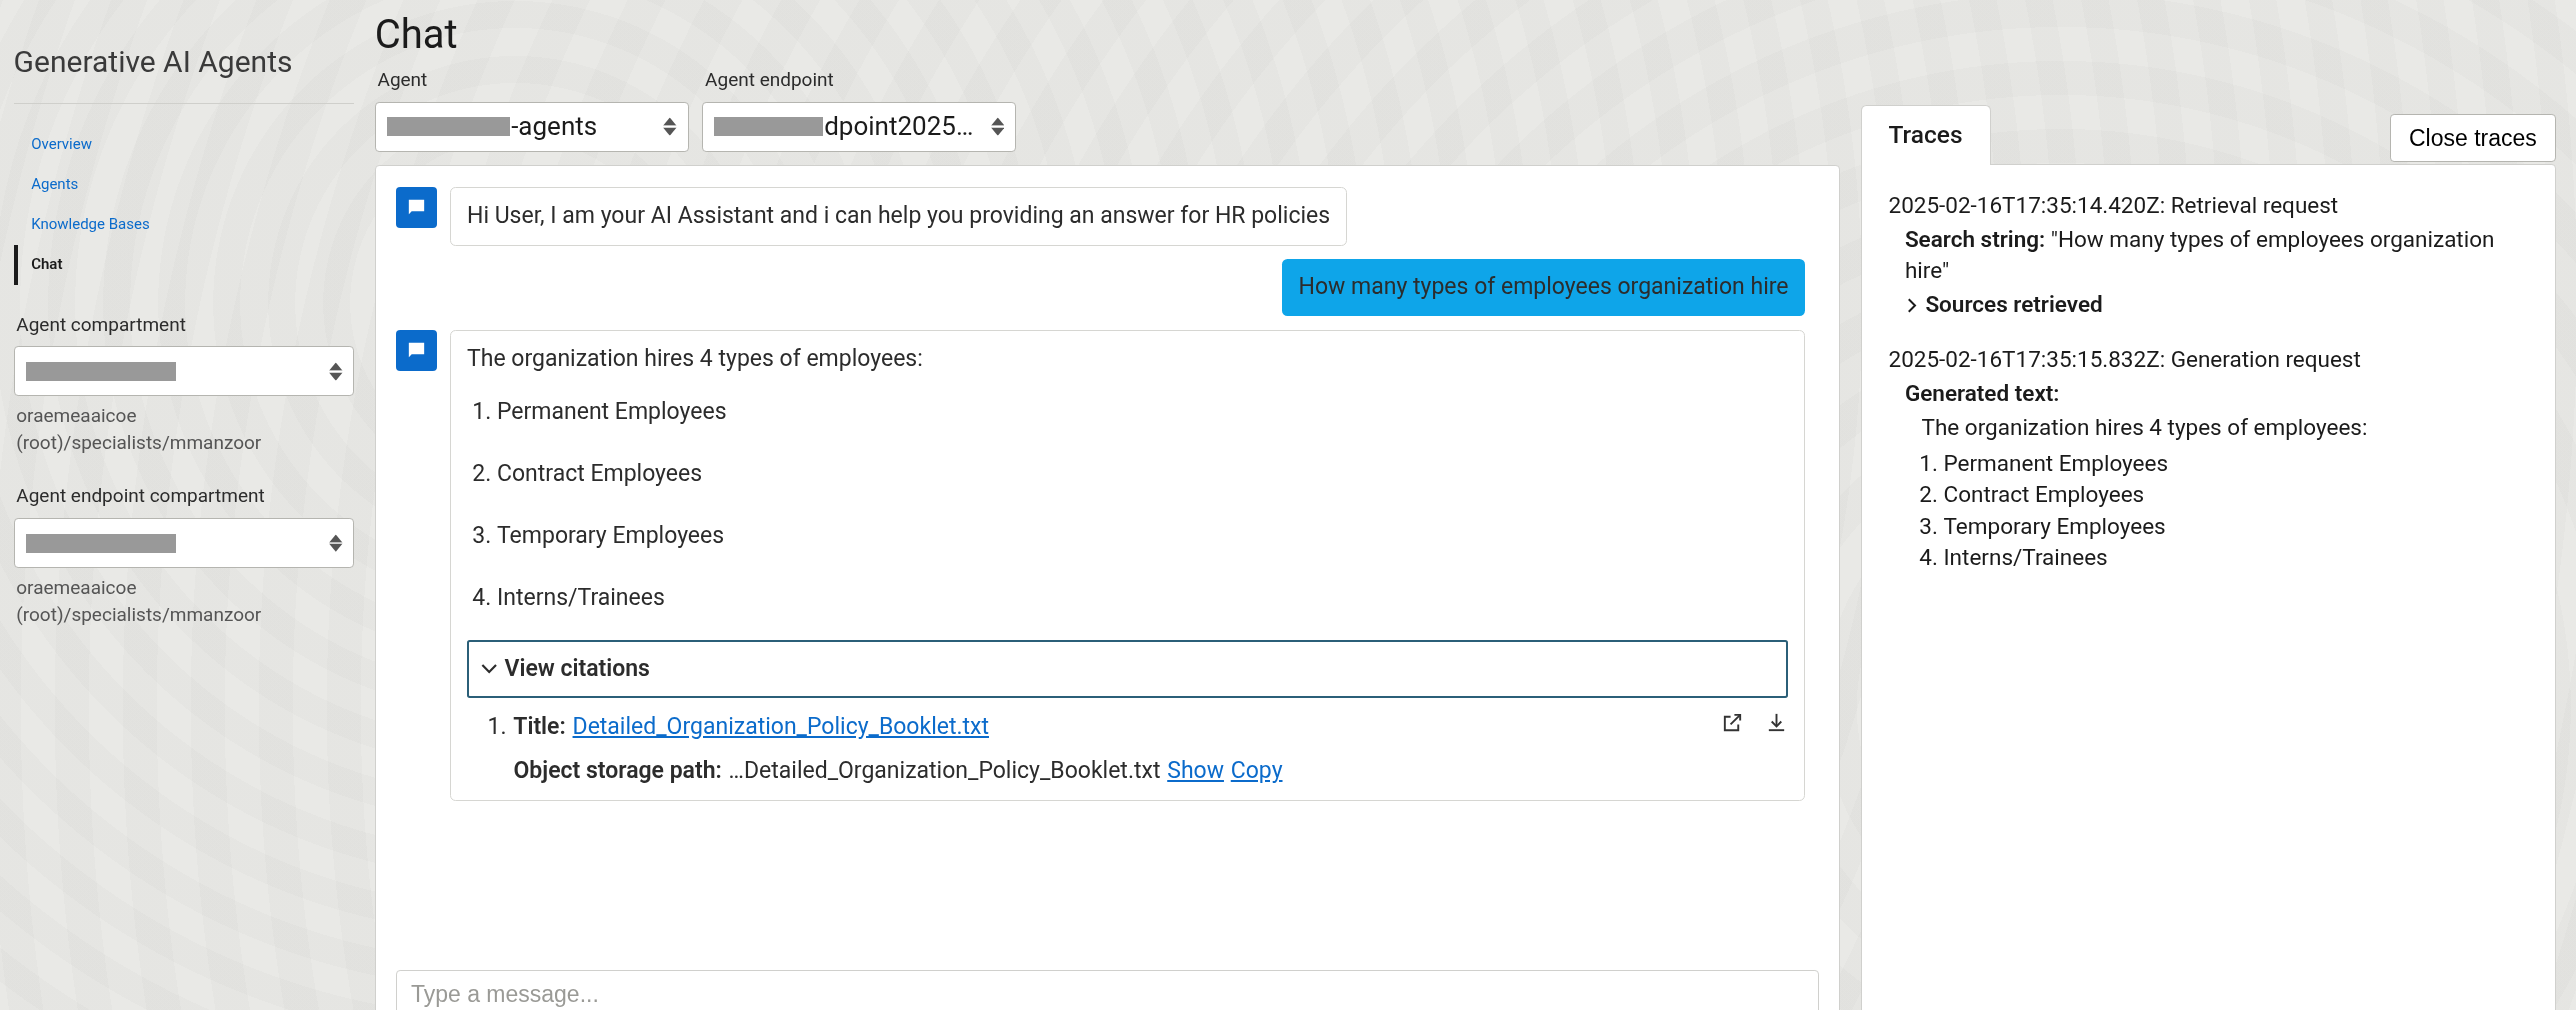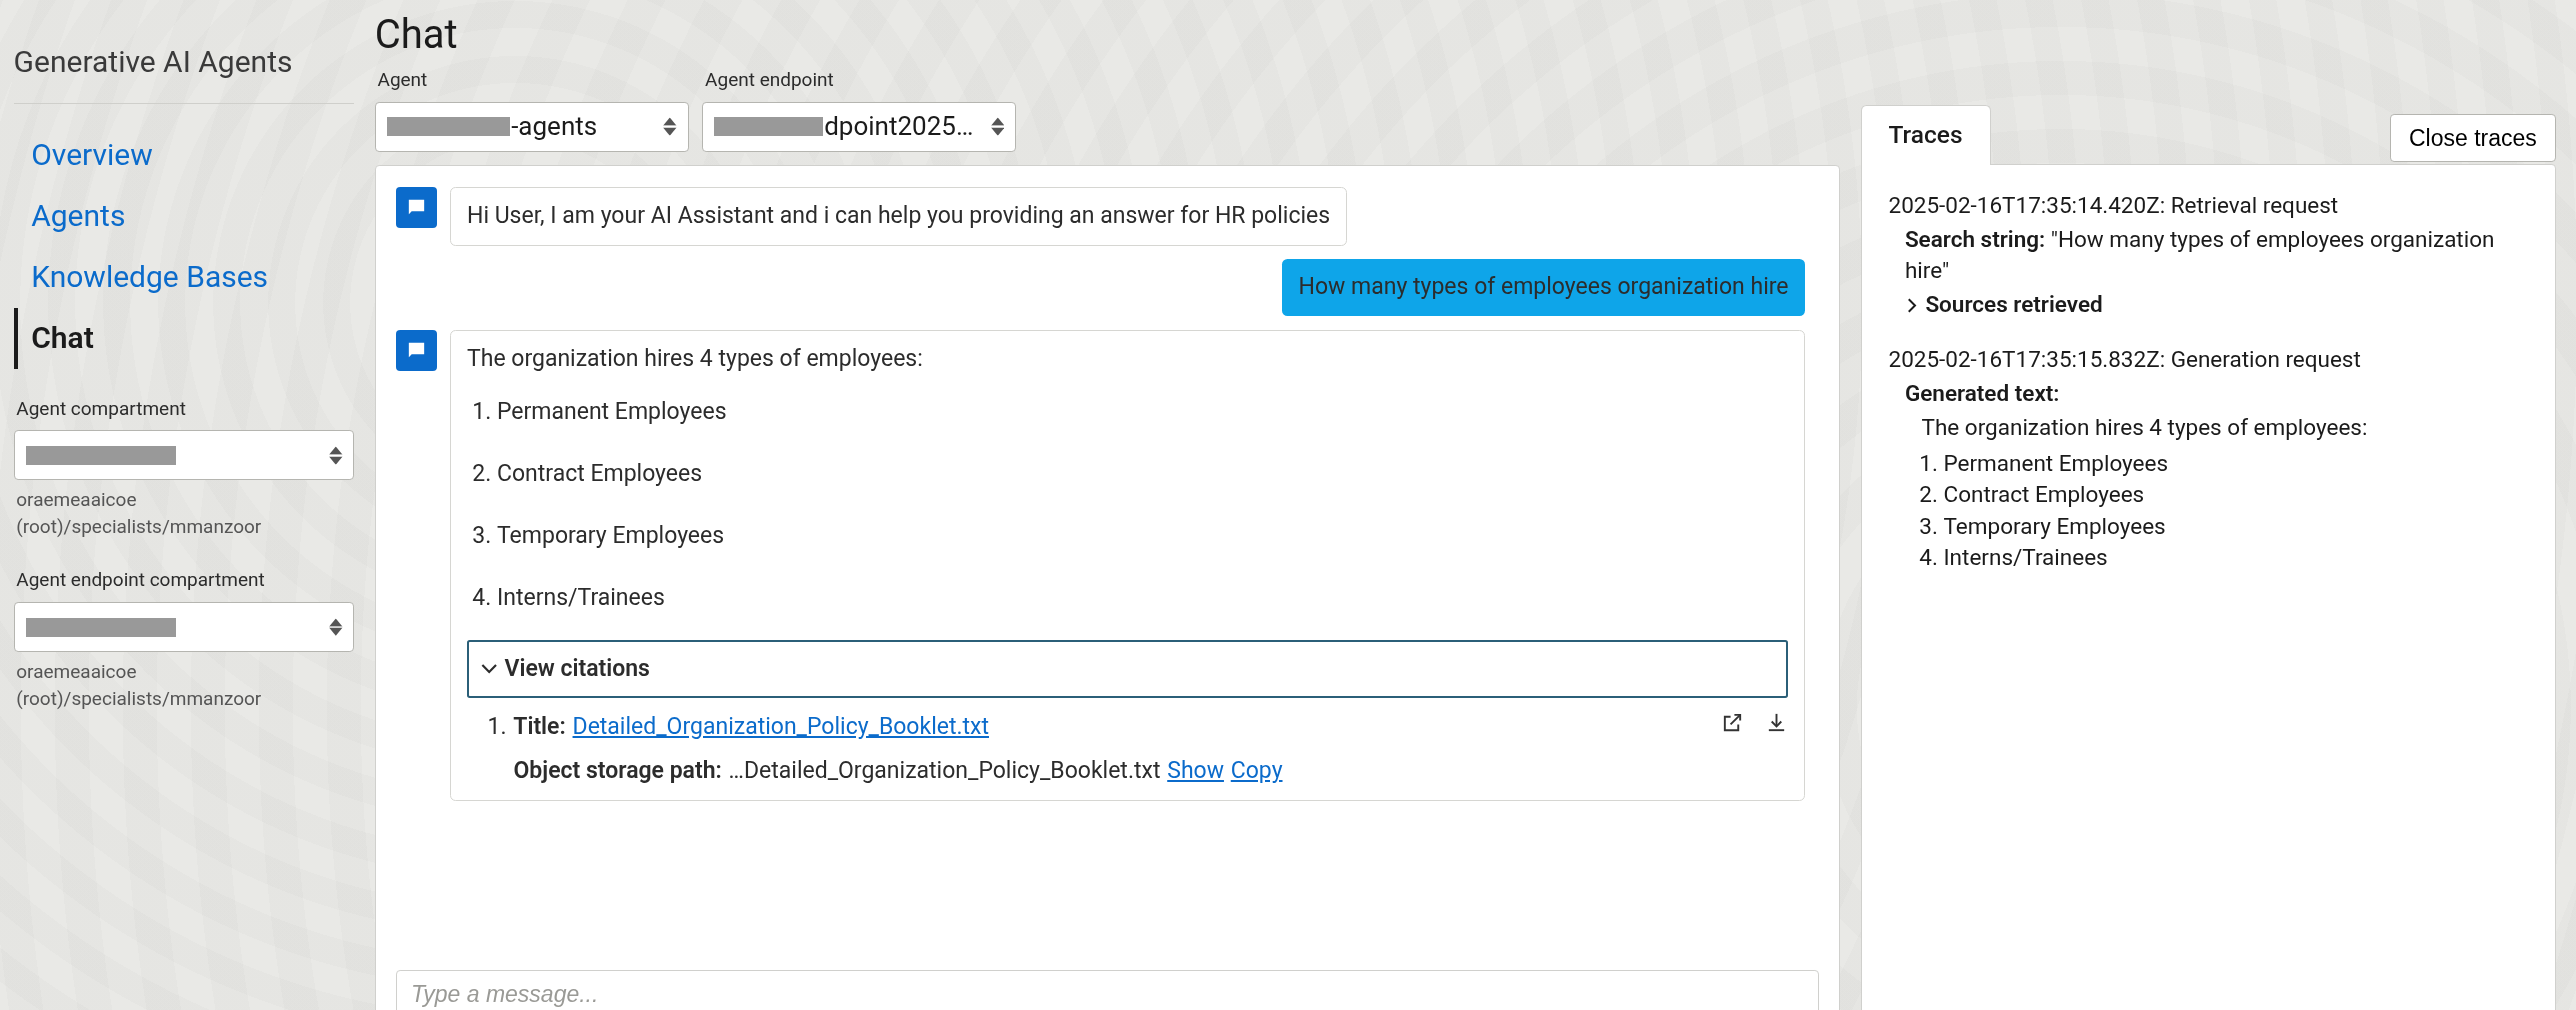--- a/index.html
+++ b/index.html
@@ -30,21 +30,21 @@
     font-weight: 400;
     color: #3a3a3a;
     padding: 13.6px 0 20.5px 0;
     border-bottom: 0.7px solid #cfcfcb;
     margin-bottom: 20.5px;
   }
   .nav-item {
     display: block;
     padding: 9.5px 13.6px;
     color: #0b6bcb;
-    font-size: 30px;
+    font-size: 15px;
     cursor: pointer;
     border-left: 4.1px solid transparent;
   }
   .nav-item.active {
     color: #1b1b1b;
     font-weight: 600;
     border-left: 4.1px solid #1b1b1b;
   }
   .field-label {
     font-size: 19px;
@@ -221,21 +221,20 @@
     padding: 0 13.6px;
     margin-top: 13.6px;
   }
   .input-row input {
     border: none;
     outline: none;
     width: 100%;
     font-size: 23px;
     color: #2c2c2c;
     background: transparent;
-    font-style: italic;
   }
   .input-row input::placeholder { color: #9a9a96; }
   .btn-row { display: flex; gap: 13.6px; margin-top: 13.6px; }
   .btn {
     border: 0.7px solid #b5b5b0;
     background: #fff;
     border-radius: 4.1px;
     padding: 8.2px 17.7px;
     font-size: 23px;
     cursor: pointer;

